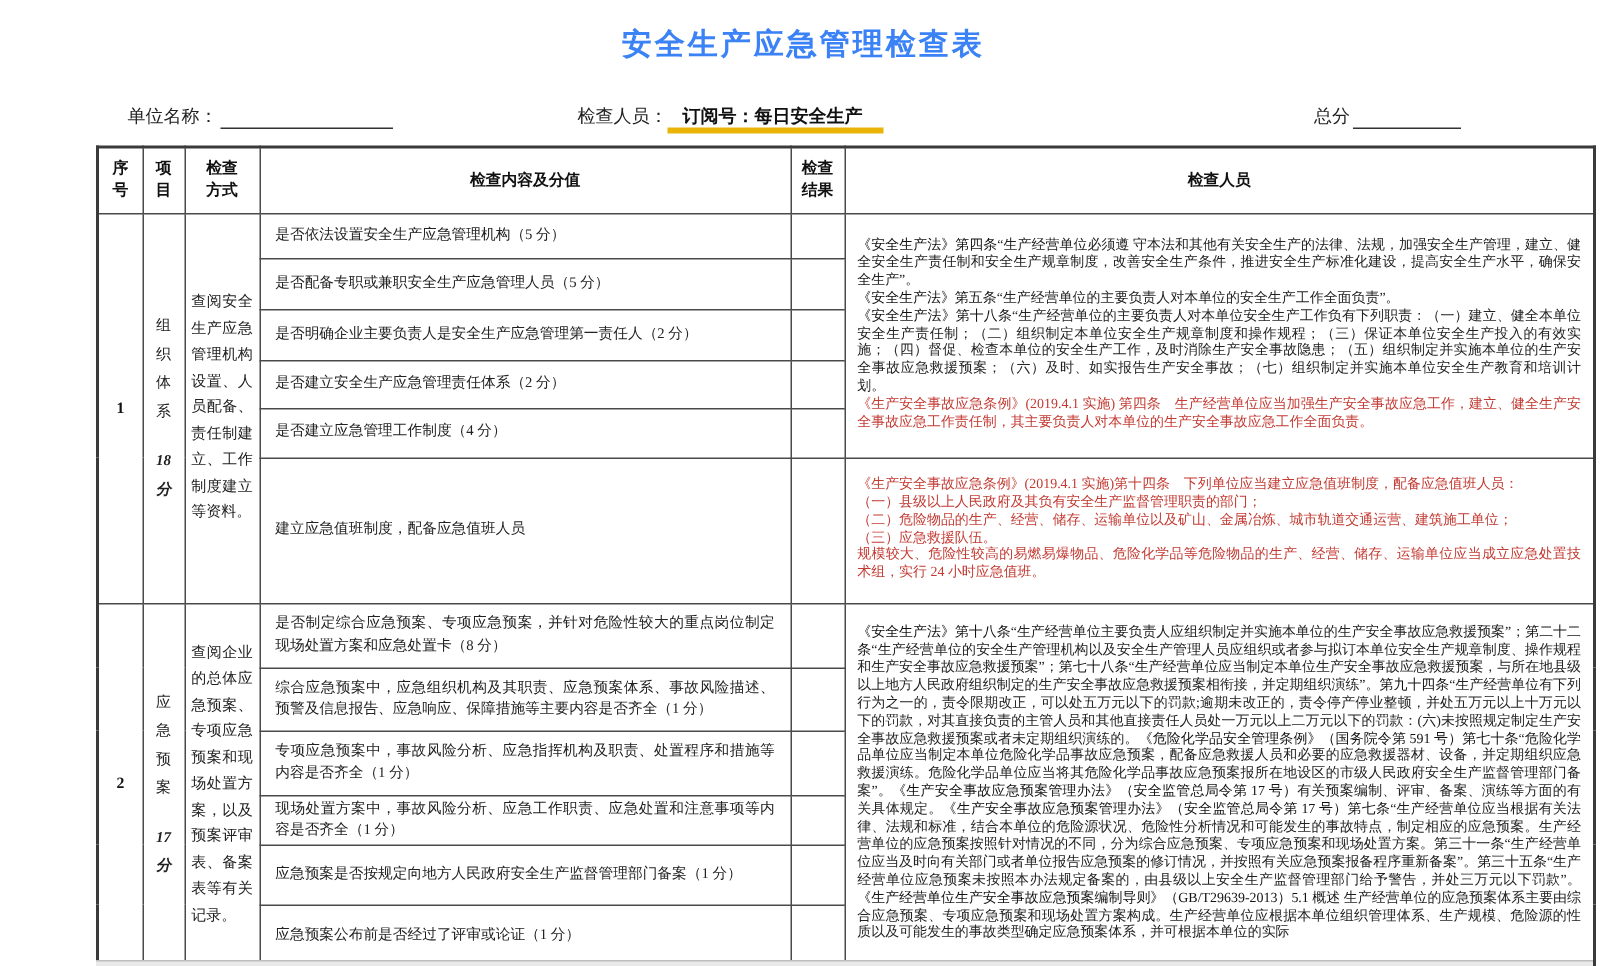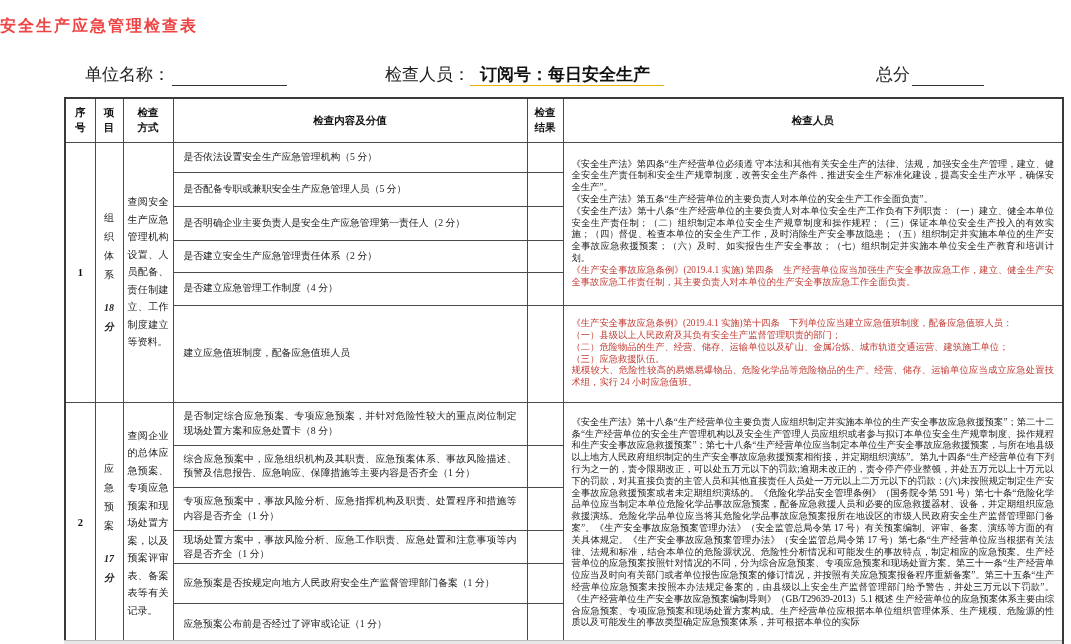--- a/index.html
+++ b/index.html
@@ -7,49 +7,49 @@
     position:relative;
     width:1071px;height:644px;
     background:#fff;
     font-family:"Liberation Serif","DejaVu Serif",serif;
     color:#222;
     overflow:hidden;
   }
   .page-title{
     margin:0;
     padding-top:16px;
-    text-align:left;
-    font-size:16px;
+    text-align:center;
+    font-size:20px;
     font-weight:bold;
     letter-spacing:2px;
-    color:#ef4444;
+    color:#3b82f6;
   }
   .info-line{
     position:relative;
     height:26px;
     margin-top:26px;
-    font-size:17px;
+    font-size:12px;
     color:#222;
   }
   .info-group{position:absolute;top:0;white-space:nowrap;}
   .ig-unit{left:85px;}
   .ig-inspector{left:385px;}
   .ig-date{left:592px;}
   .ig-score{left:876px;}
   .blank{
     display:inline-block;
     border-bottom:1px solid #333;
     height:13px;
     vertical-align:bottom;
     margin-left:2px;
   }
   .w115{width:115px;} .w105{width:105px;} .w72{width:72px;}
   .inspector-value{
     font-weight:bold;
-    border-bottom:1px solid #eab308;
+    border-bottom:4px solid #eab308;
     padding:0 14px 1px 10px;
     color:#111;
   }
   table.checklist{
     position:absolute;
     left:64px;top:97px;
     border-collapse:collapse;
     table-layout:fixed;
     width:998px;
   }

